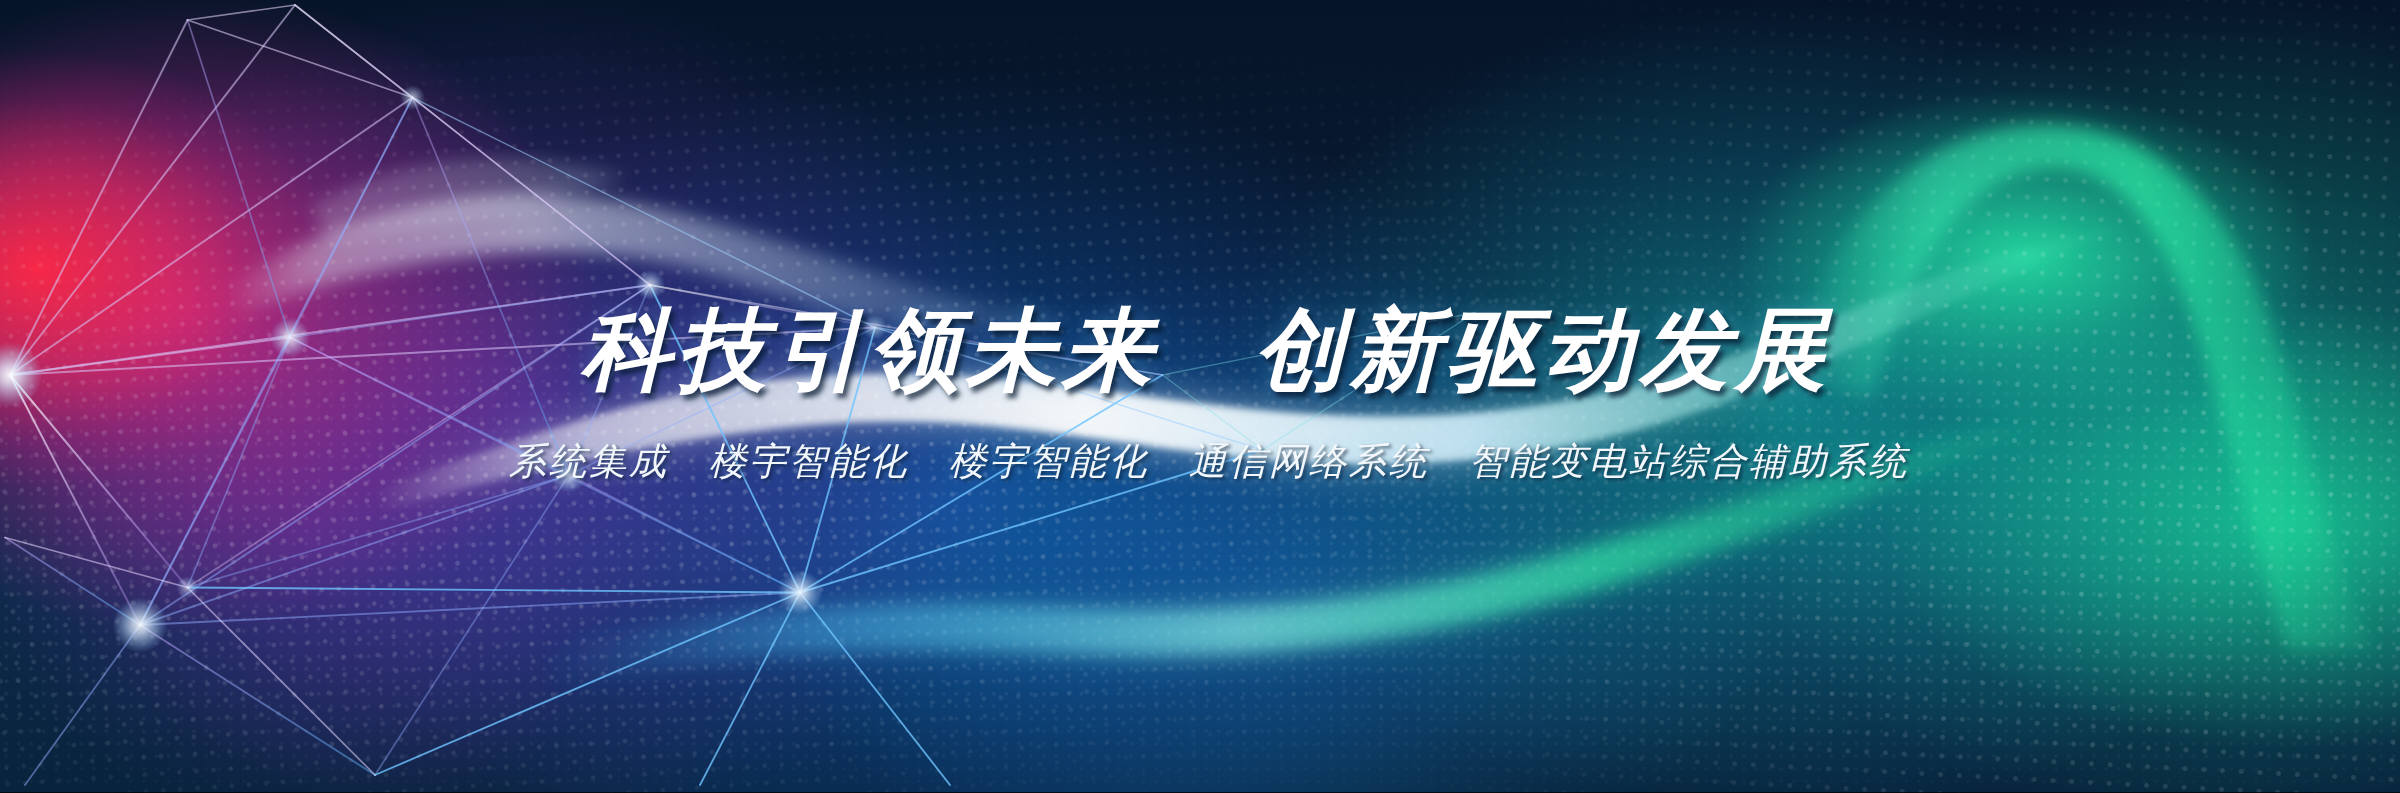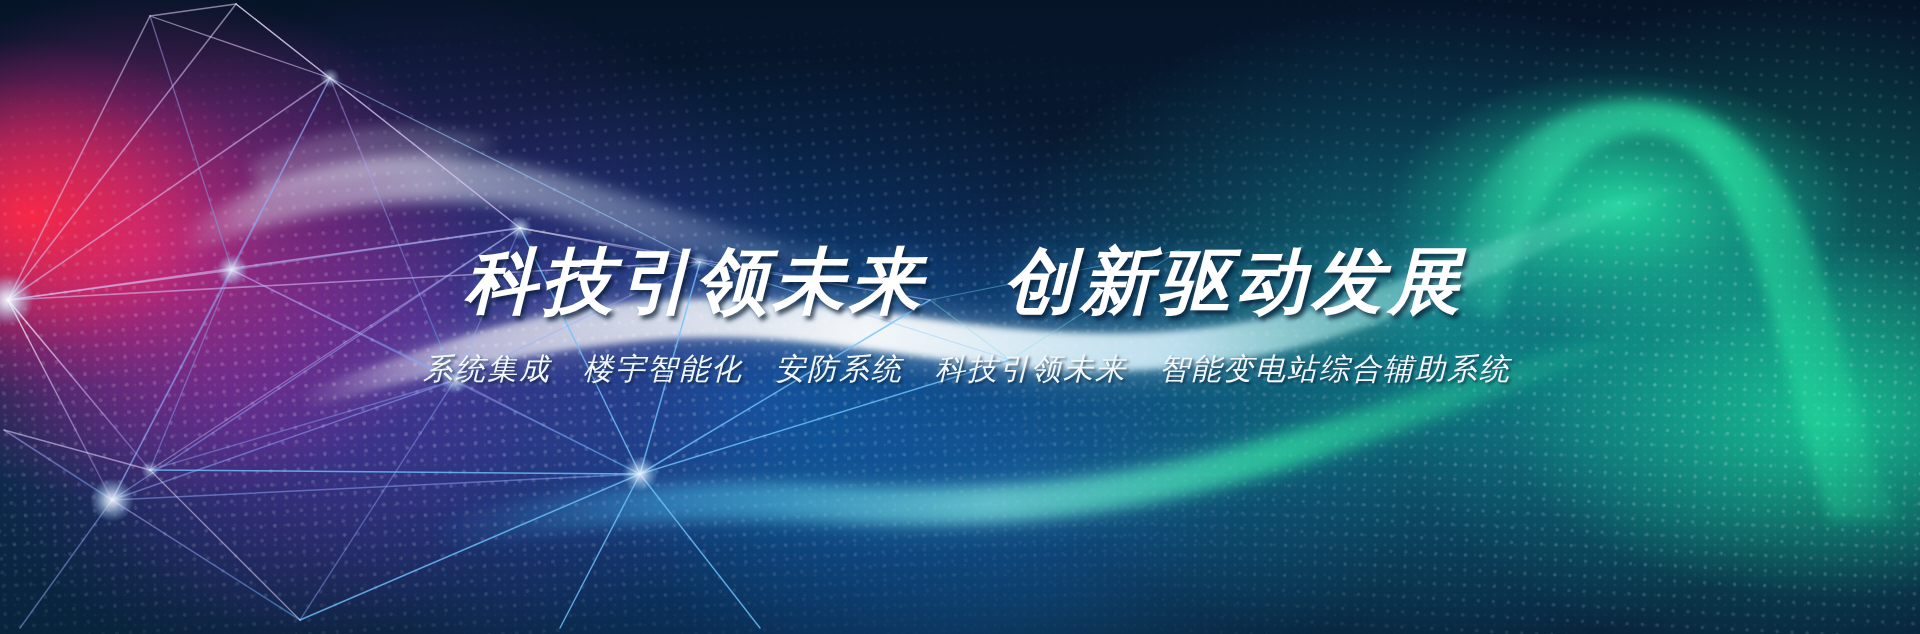--- a/index.html
+++ b/index.html
@@ -307,16 +307,16 @@
       <circle cx="640" cy="474" r="18" fill="url(#gNode)" opacity=".85"></circle>
       <circle cx="520" cy="228" r="12" fill="url(#gNode)" opacity=".70"></circle>
       <circle cx="330" cy="78" r="10" fill="url(#gNode)" opacity=".60"></circle>
       <circle cx="700" cy="262" r="10" fill="url(#gNode)" opacity=".55"></circle>
       <circle cx="150" cy="470" r="9" fill="url(#gNode)" opacity=".55"></circle>
     </g>
   </svg>
 
   <div id="text-block">
     <h1 id="headline">科技引领未来　创新驱动发展</h1>
-    <p id="subtitle">系统集成　楼宇智能化　安防系统　科技引领未来　智能变电站综合辅助系统</p>
+    <p id="subtitle">系统集成　楼宇智能化　楼宇智能化　通信网络系统　智能变电站综合辅助系统</p>
   </div>
 
 </div>
 
 </body></html>

